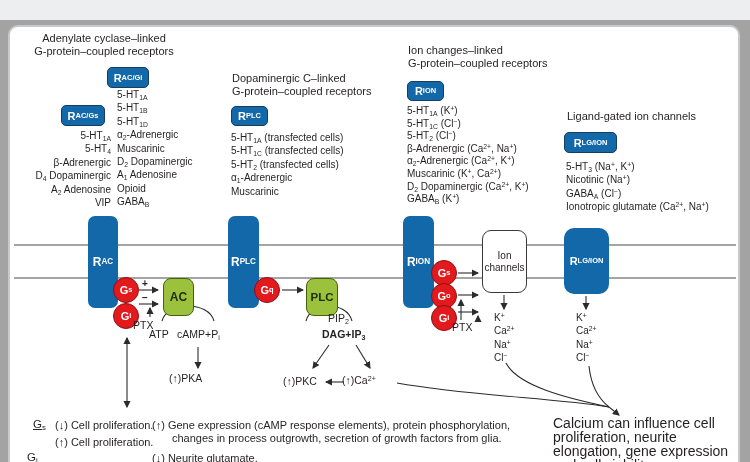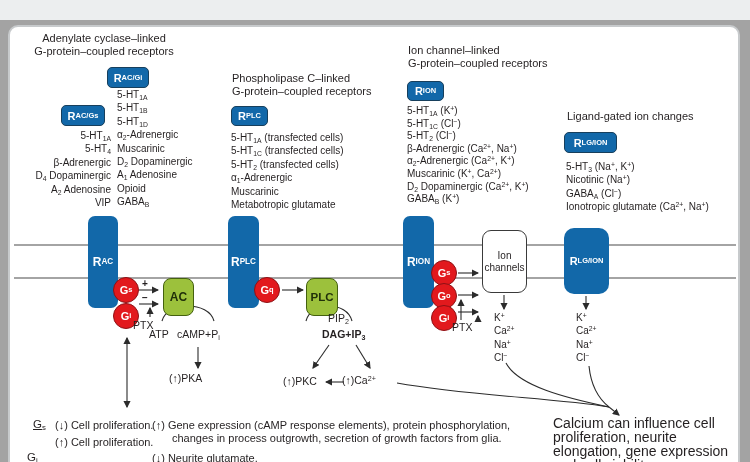--- a/index.html
+++ b/index.html
@@ -99,50 +99,49 @@
   <div class="abs lst r" style="left:14px;top:109px;width:97px;">
       <div class="li">5-HT<sub>1A</sub></div>
       <div class="li">5-HT<sub>4</sub></div>
       <div class="li">β-Adrenergic</div>
       <div class="li">D<sub>4</sub> Dopaminergic</div>
       <div class="li">A<sub>2</sub> Adenosine</div>
       <div class="li">VIP</div>
     </div>
 
   <div class="abs h" style="left:232px;top:52px;">
-    <div>Phospholipase C–linked</div>
+    <div>Dopaminergic C–linked</div>
     <div>G-protein–coupled receptors</div>
   </div>
   <div class="abs chip" style="left:231px;top:86px;width:37px;height:20px;">R<sub>PLC</sub></div>
   <div class="abs lst" style="left:231px;top:111px;">
       <div class="li">5-HT<sub>1A</sub> (transfected cells)</div>
       <div class="li">5-HT<sub>1C</sub> (transfected cells)</div>
       <div class="li">5-HT<sub>2</sub> (transfected cells)</div>
       <div class="li">α<sub>1</sub>-Adrenergic</div>
       <div class="li">Muscarinic</div>
-      <div class="li">Metabotropic glutamate</div>
     </div>
 
   <div class="abs h" style="left:408px;top:24px;">
-    <div>Ion channel–linked</div>
+    <div>Ion changes–linked</div>
     <div>G-protein–coupled receptors</div>
   </div>
   <div class="abs chip" style="left:407px;top:61px;width:37px;height:20px;">R<sub>ION</sub></div>
   <div class="abs lst tight" style="left:407px;top:85px;">
       <div class="li">5-HT<sub>1A</sub> (K<sup>+</sup>)</div>
       <div class="li">5-HT<sub>1C</sub> (Cl<sup>−</sup>)</div>
       <div class="li">5-HT<sub>2</sub> (Cl<sup>−</sup>)</div>
       <div class="li">β-Adrenergic (Ca<sup>2+</sup>, Na<sup>+</sup>)</div>
       <div class="li">α<sub>2</sub>-Adrenergic (Ca<sup>2+</sup>, K<sup>+</sup>)</div>
       <div class="li">Muscarinic (K<sup>+</sup>, Ca<sup>2+</sup>)</div>
       <div class="li">D<sub>2</sub> Dopaminergic (Ca<sup>2+</sup>, K<sup>+</sup>)</div>
       <div class="li">GABA<sub>B</sub> (K<sup>+</sup>)</div>
     </div>
 
-  <div class="abs h" style="left:567px;top:90px;">Ligand-gated ion changes</div>
+  <div class="abs h" style="left:567px;top:90px;">Ligand-gated ion channels</div>
   <div class="abs chip" style="left:564px;top:112px;width:53px;height:21px;">R<sub>LG/ION</sub></div>
   <div class="abs lst" style="left:566px;top:140px;">
       <div class="li">5-HT<sub>3</sub> (Na<sup>+</sup>, K<sup>+</sup>)</div>
       <div class="li">Nicotinic (Na<sup>+</sup>)</div>
       <div class="li">GABA<sub>A</sub> (Cl<sup>−</sup>)</div>
       <div class="li">Ionotropic glutamate (Ca<sup>2+</sup>, Na<sup>+</sup>)</div>
     </div>
 
   <div class="abs receptor" style="left:88px;top:196px;width:30px;height:92px;">R<sub>AC</sub></div>
   <div class="abs receptor" style="left:228px;top:196px;width:31px;height:92px;">R<sub>PLC</sub></div>

